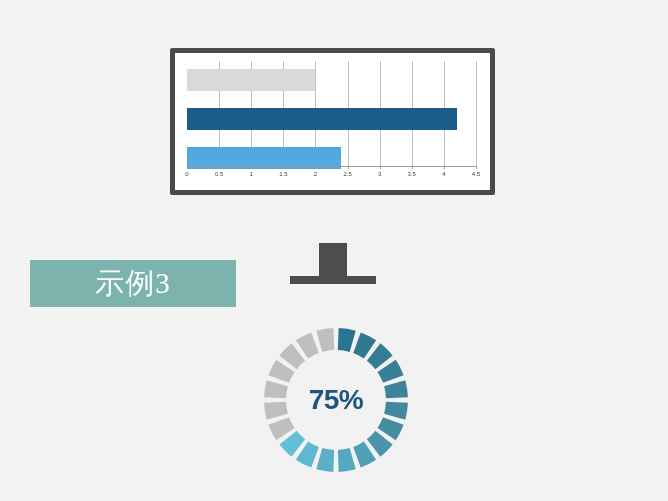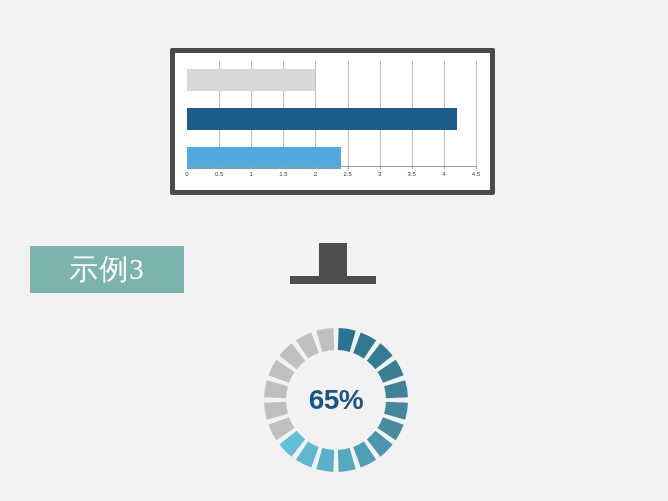--- a/index.html
+++ b/index.html
@@ -119,22 +119,22 @@
     color: #3f3f3f;
     transform: translateX(-50%);
     white-space: nowrap;
     line-height: 8px;
   }
 
   
   .banner {
     position: absolute;
     left: 30px;
-    top: 246px;
-    width: 154px;
+    top: 260px;
+    width: 206px;
     height: 47px;
     background: #7cb3ad;
   }
   .banner-text {
     position: absolute;
     inset: 0;
     display: flex;
     align-items: center;
     justify-content: center;
     color: #ffffff;
@@ -236,16 +236,16 @@
         <path d="M 53.256501989835655 145.61478615081904 A 72 72 0 0 1 37.842352153462315 137.76088452686645 L 50.112744551015496 119.50061425476838 A 50 50 0 0 0 60.8170152707192 124.95471260473546 Z" fill="#5eb8d1"></path>
         <path d="M 33.573416989866104 134.6593215812163 A 72 72 0 0 1 21.340678418783718 122.4265830101339 L 38.65324890193314 108.85179375703743 A 50 50 0 0 0 47.14820624296257 117.34675109806687 Z" fill="#63bfd8"></path>
         <path d="M 18.239115473133545 118.1576478465377 A 72 72 0 0 1 10.385213849180943 102.74349801016436 L 31.045287395264545 95.1829847292808 A 50 50 0 0 0 36.49938574523163 105.88725544898452 Z" fill="#bfbfbf"></path>
         <path d="M 8.754625712456786 97.72506374585518 A 72 72 0 0 1 6.048355647936745 80.63834702687208 L 28.03358031106719 79.83218543532784 A 50 50 0 0 0 29.912934522539437 91.69796093462165 Z" fill="#bfbfbf"></path>
         <path d="M 6.048355647936745 75.36165297312793 A 72 72 0 0 1 8.754625712456772 58.274936254144905 L 29.91293452253943 64.30203906537841 A 50 50 0 0 0 28.03358031106719 76.16781456467217 Z" fill="#bfbfbf"></path>
         <path d="M 10.385213849180943 53.256501989835655 A 72 72 0 0 1 18.239115473133523 37.842352153462336 L 36.49938574523161 50.11274455101551 A 50 50 0 0 0 31.045287395264538 60.8170152707192 Z" fill="#bfbfbf"></path>
         <path d="M 21.340678418783725 33.57341698986608 A 72 72 0 0 1 33.57341698986607 21.34067841878373 L 47.148206242962544 38.653248901933146 A 50 50 0 0 0 38.653248901933146 47.14820624296256 Z" fill="#bfbfbf"></path>
         <path d="M 37.84235215346232 18.23911547313353 A 72 72 0 0 1 53.256501989835606 10.385213849180957 L 60.81701527071917 31.045287395264552 A 50 50 0 0 0 50.112744551015496 36.49938574523162 Z" fill="#bfbfbf"></path>
         <path d="M 58.274936254144876 8.754625712456772 A 72 72 0 0 1 75.3616529731279 6.048355647936745 L 76.16781456467216 28.03358031106719 A 50 50 0 0 0 64.30203906537838 29.91293452253943 Z" fill="#bfbfbf"></path>
       </svg>
-    <div class="donut-label">65%</div>
+    <div class="donut-label">75%</div>
   </div>
 
 </div>
 
 </body></html>

